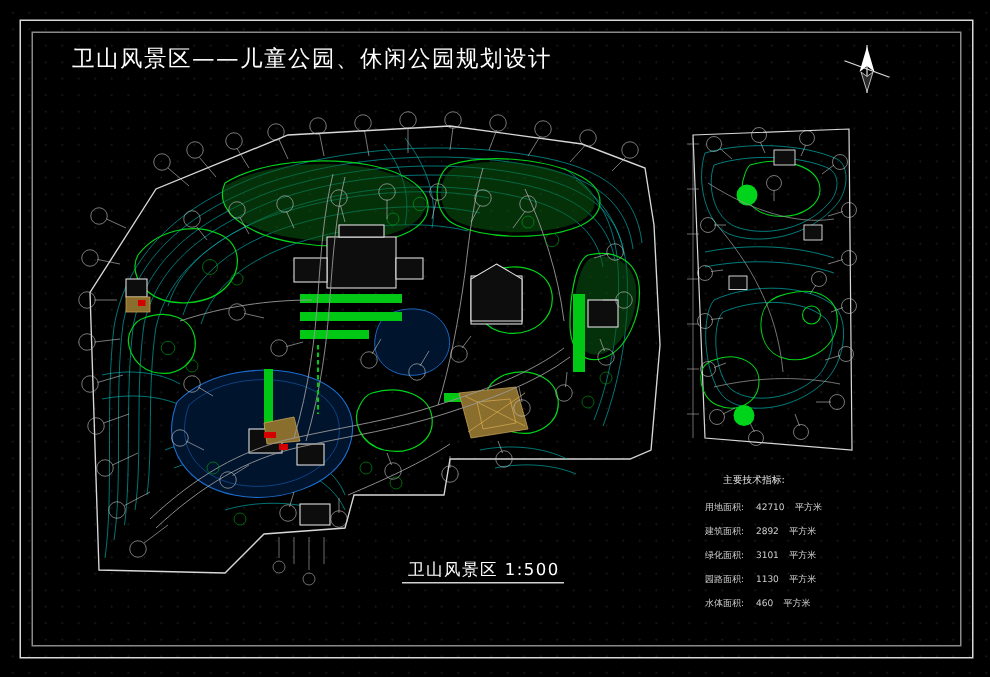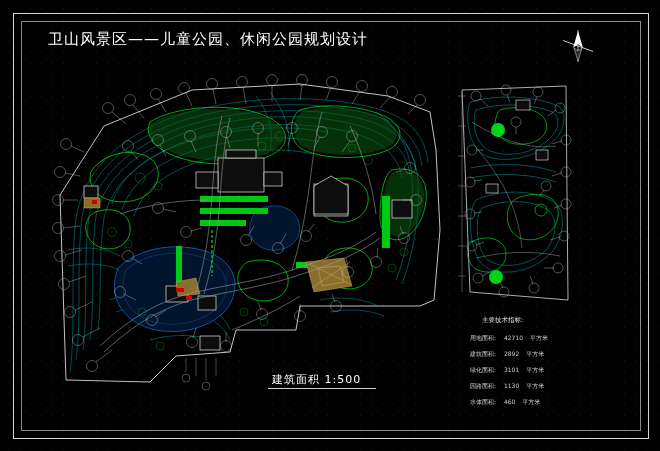--- a/index.html
+++ b/index.html
@@ -473,21 +473,21 @@
         </g>
     </g>
 
     <g stroke="#b4b4b4" stroke-width="0.4" fill="none">
       <path d="M186,358 L186,372 M196,358 L196,376 M206,358 L206,380 M216,358 L216,376"></path>
       <circle cx="186" cy="378" r="4"></circle>
         <circle cx="206" cy="386" r="4"></circle>
     </g>
   </svg>
 
-  <div class="plan-label">建筑面积  1:500</div>
+  <div class="plan-label">卫山风景区  1:500</div>
   <div class="plan-underline"></div>
 
   <div>
     <div class="idx-title">主要技术指标:</div>
     <div class="idx-row" style="left:470px;top:334px;">
       <span>用地面积:</span>
       <span style="margin-left:6px">42710</span>
       <span style="margin-left:5px">平方米</span>
     </div>
     <div class="idx-row" style="left:470px;top:350px;">

